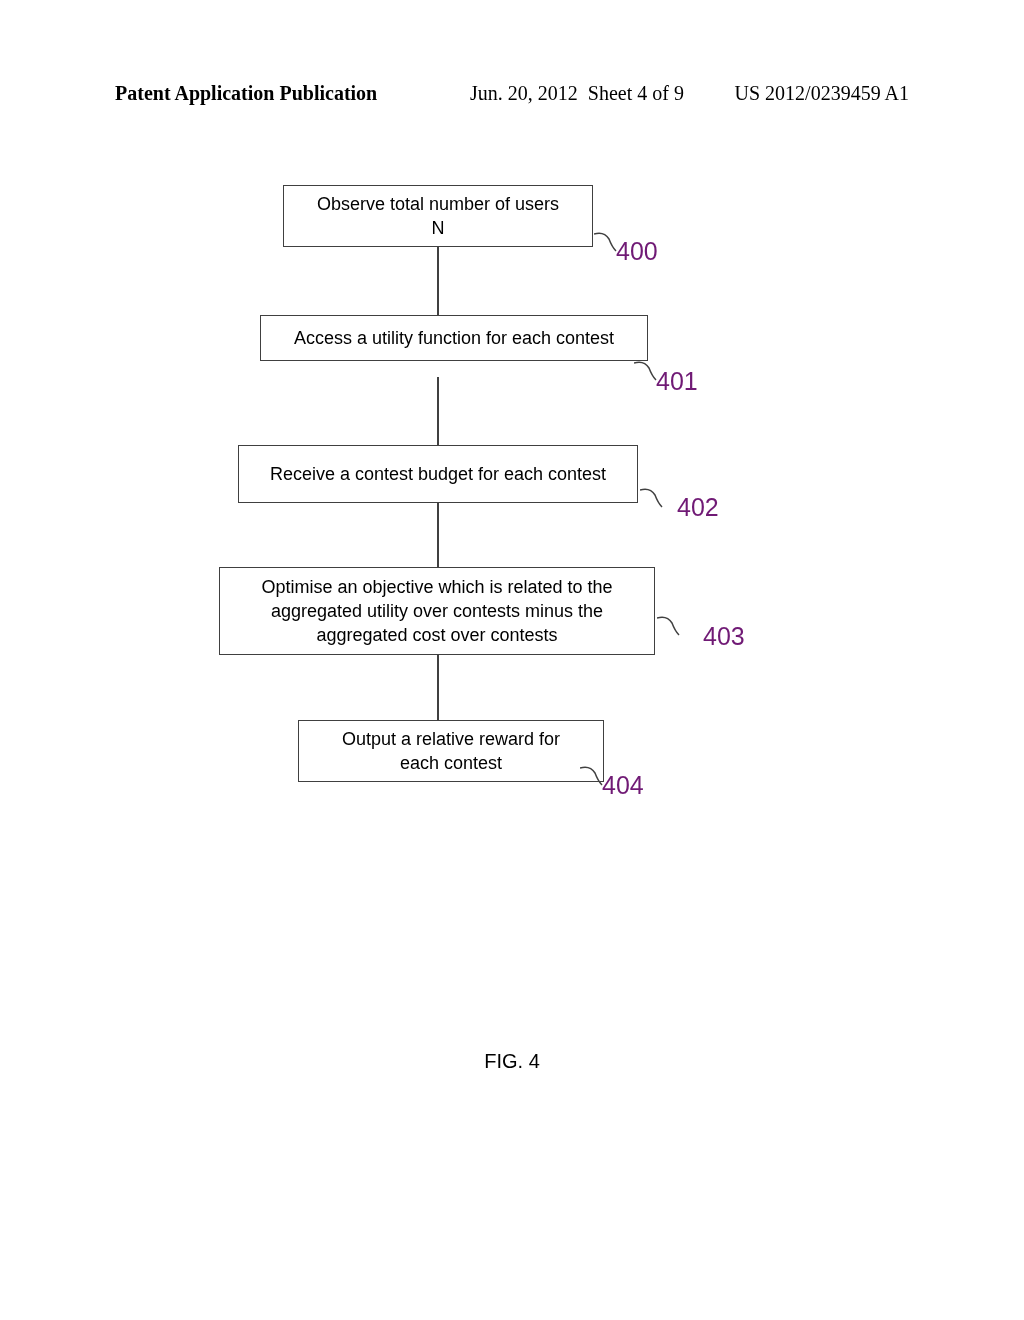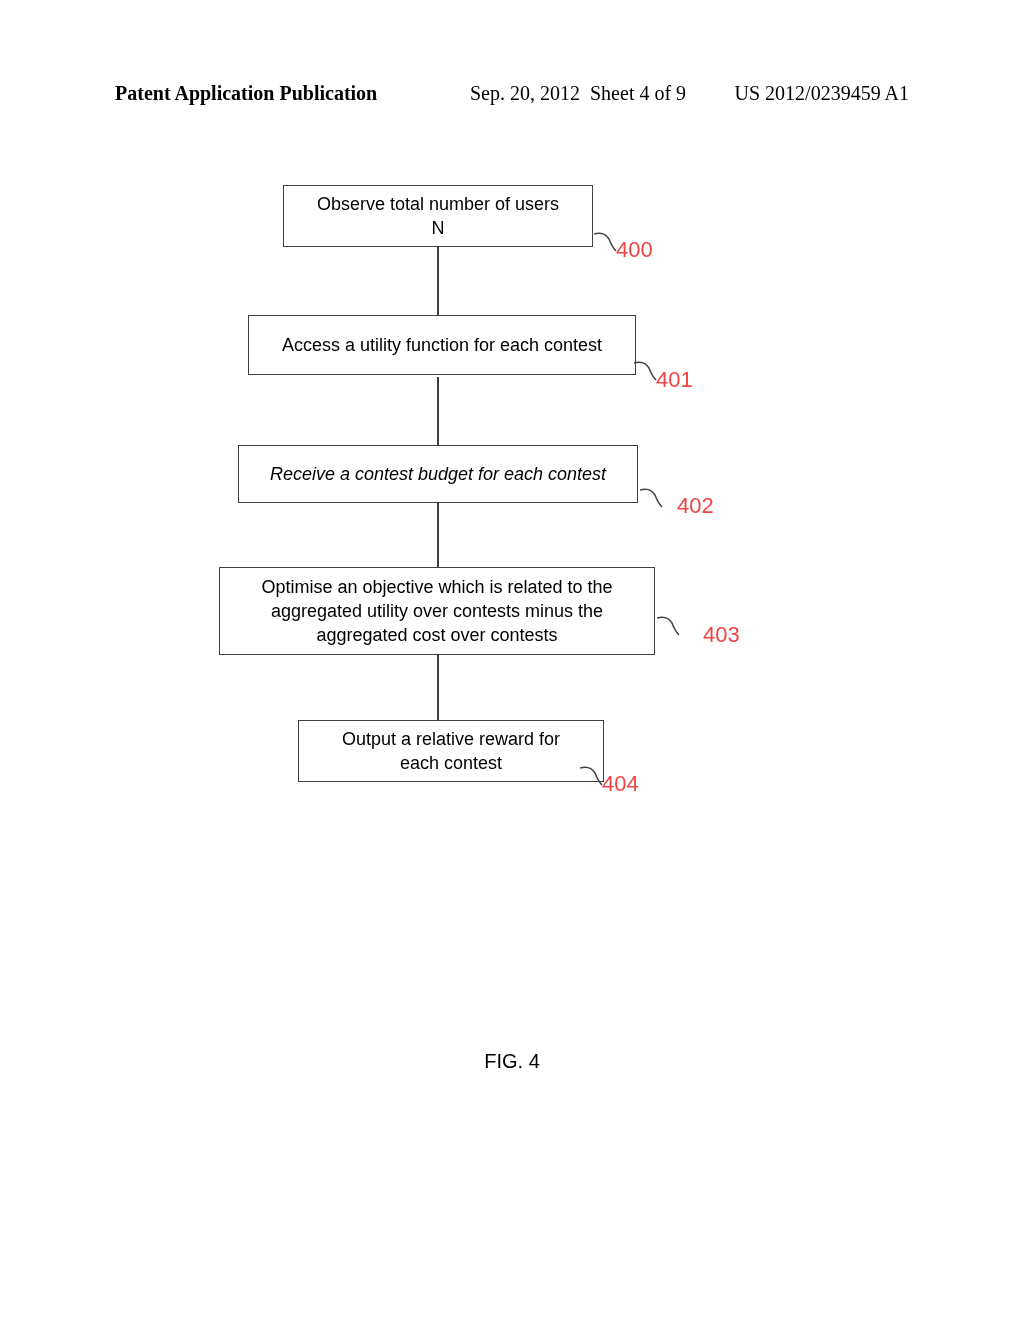--- a/index.html
+++ b/index.html
@@ -52,22 +52,22 @@
     line-height: 1.35;
     padding: 20px 12px;
   }
   .connector {
     position: absolute;
     width: 2px;
     background: #404040;
   }
   .ref-label {
     position: absolute;
-    font-size: 22px;
-    color: #ef4444;
+    font-size: 25px;
+    color: #701a75;
   }
   .ref-tick {
     position: absolute;
     width: 28px;
     height: 22px;
   }
   .ref-tick svg { display: block; }
   .figure-label {
     position: absolute;
     top: 1050px;
@@ -77,54 +77,54 @@
     font-size: 20px;
     color: #000;
   }
 </style>
 </head>
 <body>
 
 <div class="header">
   <span class="header-left">Patent Application Publication</span>
   <span class="header-date">
-    <span>Sep. 20, 2012</span>&nbsp;&nbsp;<span>Sheet 4 of 9</span>
+    <span>Jun. 20, 2012</span>&nbsp;&nbsp;<span>Sheet 4 of 9</span>
   </span>
   <span class="header-right">US 2012/0239459 A1</span>
 </div>
 
 <div class="flow-container">
 
   <div class="flow-box" style="left:283px; top:0px; width:310px; height:62px;">
     <span style="white-space:pre-line;">Observe total number of users
 N</span>
   </div>
   <div class="ref-tick" style="left:594px; top:44px;">
     <svg width="28" height="24" viewBox="0 0 28 24">
         <path d="M0 5 Q 10 2 15 10 Q 18 18 22 22" stroke="#404040" stroke-width="1.5" fill="none"></path>
       </svg>
   </div>
   <div class="ref-label" style="left:616px; top:52px;">400</div>
 
   <div class="connector" style="left:437px; top:62px; height:68px;"></div>
 
-  <div class="flow-box" style="left:248px; top:130px; width:388px; height:60px;">
+  <div class="flow-box" style="left:260px; top:130px; width:388px; height:46px;">
     <span style="white-space:pre-line;">Access a utility function for each contest</span>
   </div>
   <div class="ref-tick" style="left:634px; top:173px;">
     <svg width="28" height="24" viewBox="0 0 28 24">
         <path d="M0 5 Q 10 2 15 10 Q 18 18 22 22" stroke="#404040" stroke-width="1.5" fill="none"></path>
       </svg>
   </div>
   <div class="ref-label" style="left:656px; top:182px;">401</div>
 
   <div class="connector" style="left:437px; top:192px; height:68px;"></div>
 
   <div class="flow-box" style="left:238px; top:260px; width:400px; height:58px;">
-    <span style="white-space:pre-line;font-style:italic;">Receive a contest budget for each contest</span>
+    <span style="white-space:pre-line;">Receive a contest budget for each contest</span>
   </div>
   <div class="ref-tick" style="left:640px; top:300px;">
     <svg width="28" height="24" viewBox="0 0 28 24">
         <path d="M0 5 Q 10 2 15 10 Q 18 18 22 22" stroke="#404040" stroke-width="1.5" fill="none"></path>
       </svg>
   </div>
   <div class="ref-label" style="left:662px; top:308px;margin-left:15px;">402</div>
 
   <div class="connector" style="left:437px; top:318px; height:64px;"></div>
 

